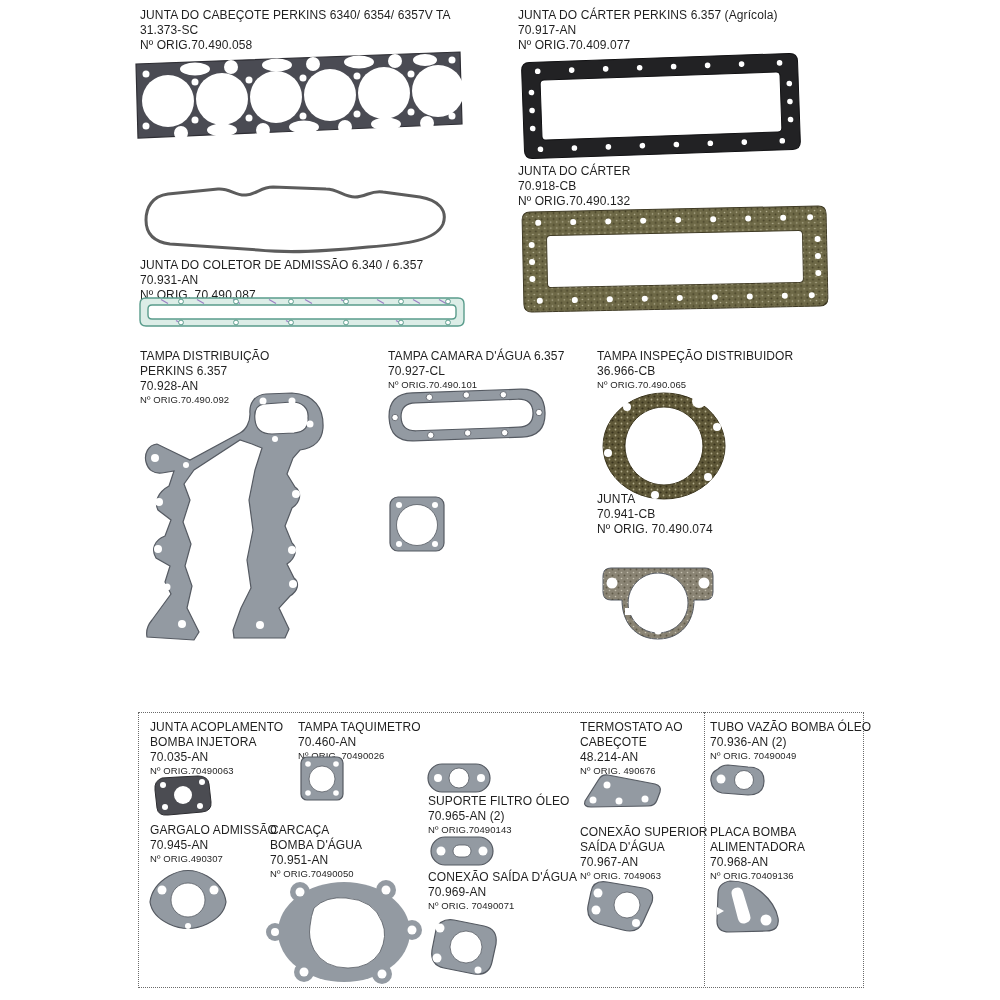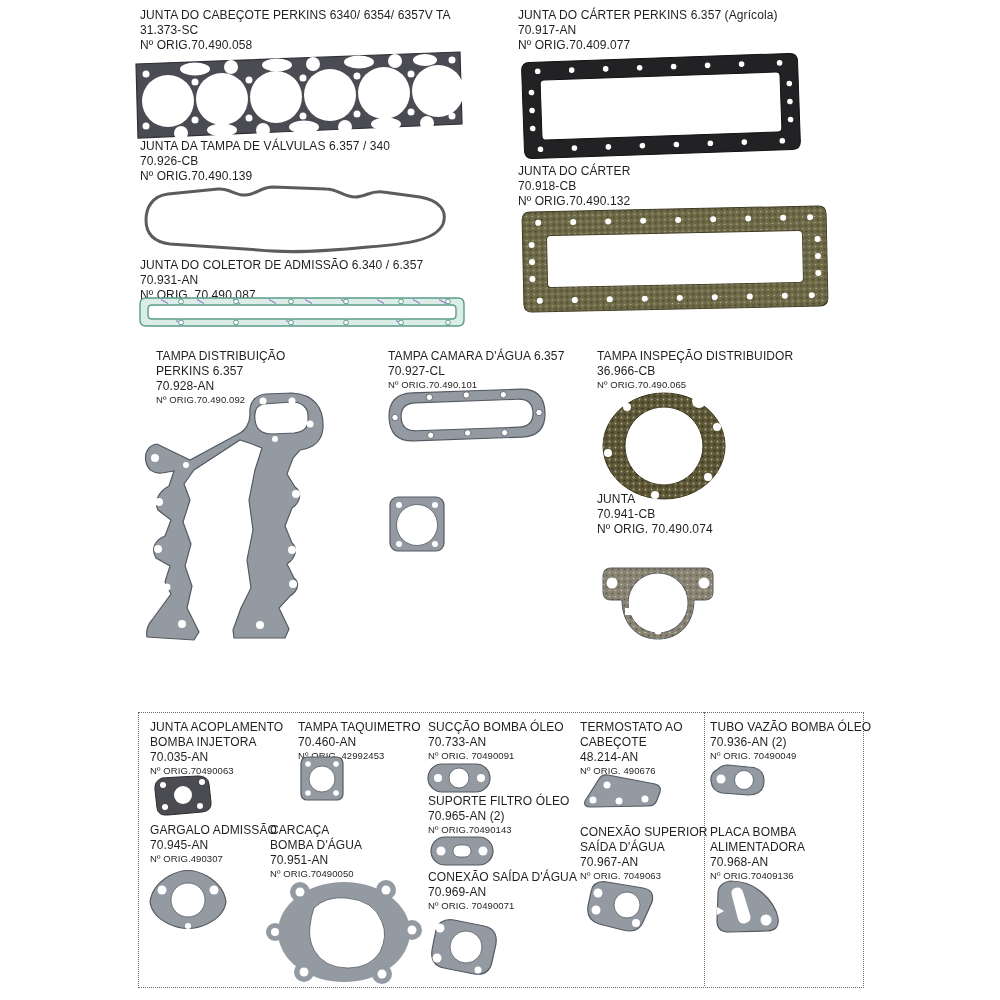--- a/index.html
+++ b/index.html
@@ -37,37 +37,32 @@
   <div class="lbl" style="left:140px;top:8px">
     <div>JUNTA DO CABEÇOTE PERKINS 6340/ 6354/ 6357V TA</div>
     <div>31.373-SC</div>
     <div>Nº ORIG.70.490.058</div>
   </div>
   <div class="lbl" style="left:518px;top:8px">
     <div>JUNTA DO CÁRTER PERKINS 6.357 (Agrícola)</div>
     <div>70.917-AN</div>
     <div>Nº ORIG.70.409.077</div>
   </div>
-  <div class="lbl" style="left:140px;top:139px">
-    <div>JUNTA DA TAMPA DE VÁLVULAS 6.357 / 340</div>
-    <div>70.926-CB</div>
-    <div>Nº ORIG.70.490.139</div>
-  </div>
   <div class="lbl" style="left:518px;top:164px">
     <div>JUNTA DO CÁRTER</div>
     <div>70.918-CB</div>
     <div>Nº ORIG.70.490.132</div>
   </div>
   <div class="lbl" style="left:140px;top:258px">
     <div>JUNTA DO COLETOR DE ADMISSÃO 6.340 / 6.357</div>
     <div>70.931-AN</div>
     <div>Nº ORIG. 70.490.087</div>
   </div>
 
-  <div class="lbl" style="left:156px;top:349px">
+  <div class="lbl" style="left:140px;top:349px">
     <div>TAMPA DISTRIBUIÇÃO</div>
     <div>PERKINS 6.357</div>
     <div>70.928-AN</div>
     <div class="orig-sm">Nº ORIG.70.490.092</div>
   </div>
   <div class="lbl" style="left:388px;top:349px">
     <div>TAMPA CAMARA D'ÁGUA 6.357</div>
     <div>70.927-CL</div>
     <div class="orig-sm">Nº ORIG.70.490.101</div>
   </div>
@@ -324,26 +319,21 @@
 
   <div class="lbl" style="left:150px;top:720px">
     <div>JUNTA ACOPLAMENTO</div>
     <div>BOMBA INJETORA</div>
     <div>70.035-AN</div>
     <div class="orig-sm">Nº ORIG.70490063</div>
   </div>
   <div class="lbl" style="left:298px;top:720px">
     <div>TAMPA TAQUIMETRO</div>
     <div>70.460-AN</div>
-    <div class="orig-sm">Nº ORIG. 42992453</div>
-  </div>
-  <div class="lbl" style="left:428px;top:720px">
-    <div>SUCÇÃO BOMBA ÓLEO</div>
-    <div>70.733-AN</div>
-    <div class="orig-sm">Nº ORIG. 70490091</div>
+    <div class="orig-sm">Nº ORIG. 70490026</div>
   </div>
   <div class="lbl" style="left:580px;top:720px">
     <div>TERMOSTATO AO</div>
     <div>CABEÇOTE</div>
     <div>48.214-AN</div>
     <div class="orig-sm">Nº ORIG. 490676</div>
   </div>
   <div class="lbl" style="left:710px;top:720px">
     <div>TUBO VAZÃO BOMBA ÓLEO</div>
     <div>70.936-AN (2)</div>

